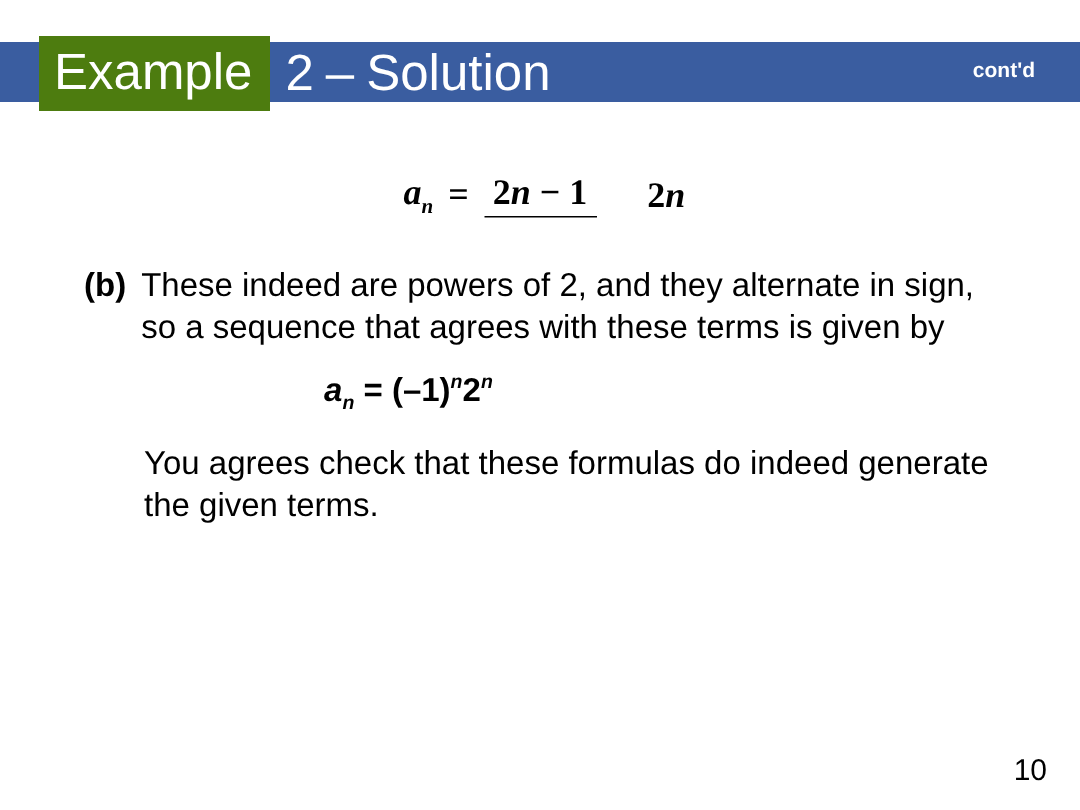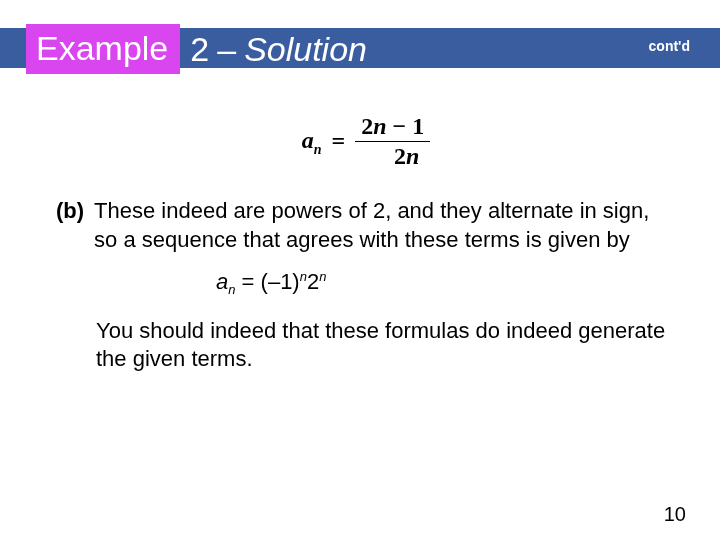--- a/index.html
+++ b/index.html
@@ -27,37 +27,37 @@
   .title-block {
     position: absolute;
     left: 26px;
     top: 0;
     height: 58px;
     display: flex;
     align-items: center;
     gap: 10px;
   }
   .title-badge {
-    background: #d946ef;
+    background: #4d7c0f;
     color: #fff;
     font-size: 34px;
     font-weight: 400;
     padding: 2px 12px 4px 10px;
     line-height: 1.3;
   }
   .title-rest {
     color: #fff;
     font-size: 34px;
     display: flex;
     align-items: baseline;
     gap: 8px;
   }
   .title-num { }
   .title-dash { }
-  .title-italic { font-style: italic; }
+  .title-italic { }
   .contd {
     position: absolute;
     right: 30px;
     top: 18px;
     color: #fff;
     font-size: 14px;
     font-weight: 700;
   }
   .content {
     padding: 28px 44px 0 56px;
@@ -79,21 +79,21 @@
     font-family: 'Times New Roman', serif;
     font-size: 24px;
     gap: 10px;
     font-weight: bold;
   }
   .an-lhs { font-style: italic; }
   .an-lhs .sub { font-size: 14px; vertical-align: sub; font-style: italic; }
   .eq { }
   .frac {
     display: inline-flex;
-    flex-direction: column;
+    flex-direction: row;
     align-items: center;
     line-height: 1.05;
   }
   .frac .num {
     border-bottom: 1.5px solid #000;
     padding: 0 6px 2px 6px;
   }
   .frac .den {
     padding: 2px 6px 0 6px;
     margin-left: 28px;
@@ -107,30 +107,31 @@
   .partb-label { font-weight: 700; flex-shrink: 0; }
   .partb-text { }
   .formula2-wrap {
     margin: 6px 0 18px 0;
     padding-left: 160px;
   }
   .formula2 {
     font-family: Arial, Helvetica, sans-serif;
     font-style: italic;
     font-size: 22px;
+    font-weight: bold;
   }
   .formula2 .sub { font-size: 13px; vertical-align: sub; font-style: italic; }
   .formula2 .sup { font-size: 13px; vertical-align: super; font-style: italic; }
   .formula2 .up { font-style: normal; }
   .para-check {
     padding-left: 40px;
   }
   .page-num {
     position: absolute;
-    right: 34px;
+    right: 22px;
     bottom: 14px;
     font-size: 20px;
     font-weight: 400;
   }
 </style>
 </head>
 <body>
 
 <div class="header-bar">
   <div class="bar-bg"></div>
@@ -165,17 +166,17 @@
     <div class="partb-label">(b)</div>
     <div class="partb-text">These indeed are powers of 2, and they alternate in sign, so a sequence that agrees with these terms is given by</div>
   </div>
 
   <div class="formula2-wrap">
     <span class="formula2">
       <span>a</span><span class="sub">n</span><span class="up"> = (</span><span class="up">–1)</span><span class="sup">n</span><span class="up">2</span><span class="sup">n</span>
     </span>
   </div>
 
-  <p class="para-check">You should indeed that these formulas do indeed generate the given terms.</p>
+  <p class="para-check">You agrees check that these formulas do indeed generate the given terms.</p>
 
 </div>
 
 <div class="page-num">10</div>
 
 </body></html>

